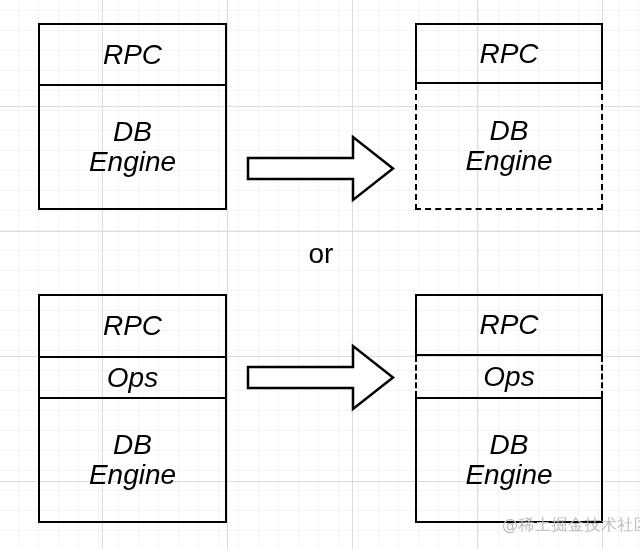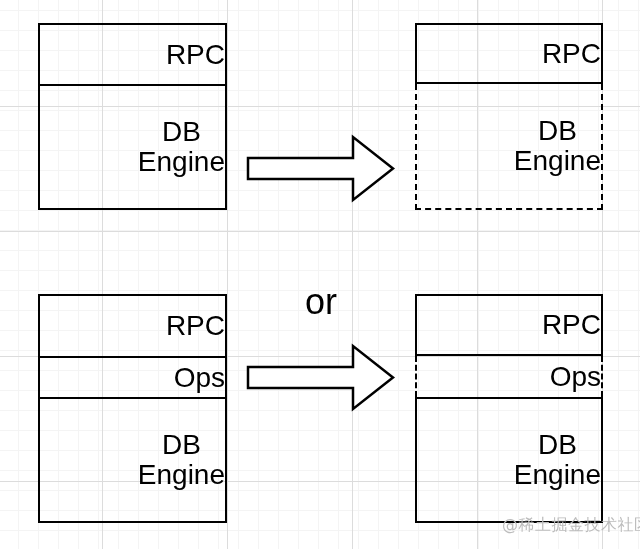--- a/index.html
+++ b/index.html
@@ -30,23 +30,24 @@
     flex-direction: column;
     box-sizing: border-box;
     text-align: center;
     font-size: 28px;
     line-height: 30px;
     color: #000000;
   }
   .sec {
     display: flex;
     align-items: center;
-    justify-content: flex-end;
+    justify-content: center;
     white-space: pre-line;
     box-sizing: border-box;
+    font-style: italic;
   }
   
   .tl { left: 38px; top: 23px; width: 189px; height: 187px; border: 2px solid #000; }
   .tl .s0 { height: 59px; }
   .tl .s1 { flex: 1; border-top: 2px solid #000; }
   
   .tr { left: 415px; top: 23px; width: 188px; height: 187px; }
   .tr .s0 { height: 61px; border: 2px solid #000; }
   .tr .s1 { flex: 1; border-left: 2px dashed #000; border-right: 2px dashed #000; border-bottom: 2px dashed #000; }
   
@@ -63,24 +64,23 @@
   .arrow { position: absolute; }
   .a1 { left: 246px; top: 134px; }
   .a2 { left: 246px; top: 343px; }
 
   .or-label {
     position: absolute;
     left: 291px;
     top: 239px;
     width: 60px;
     text-align: center;
-    font-size: 36px;
+    font-size: 28px;
     line-height: 30px;
     color: #000000;
-    margin-top: 48px;
   }
   .watermark {
     position: absolute;
     left: 502px;
     top: 515px;
     font-size: 16px;
     line-height: 19px;
     letter-spacing: 0.5px;
     color: #bcbcbc;
     z-index: 5;

